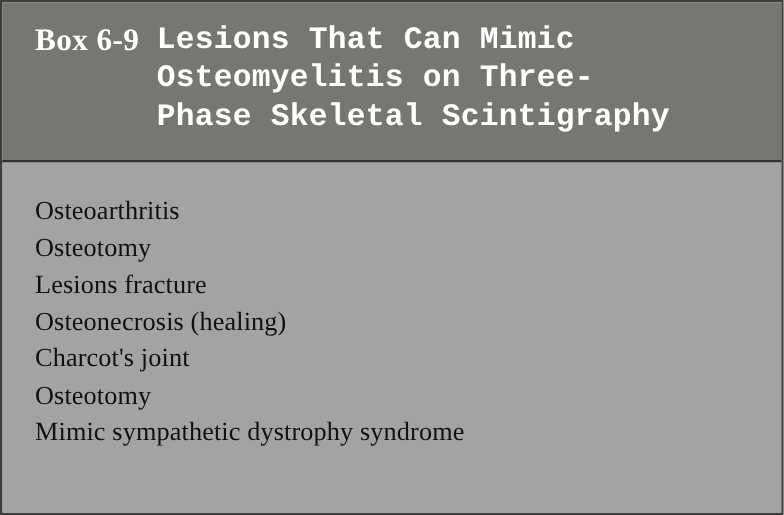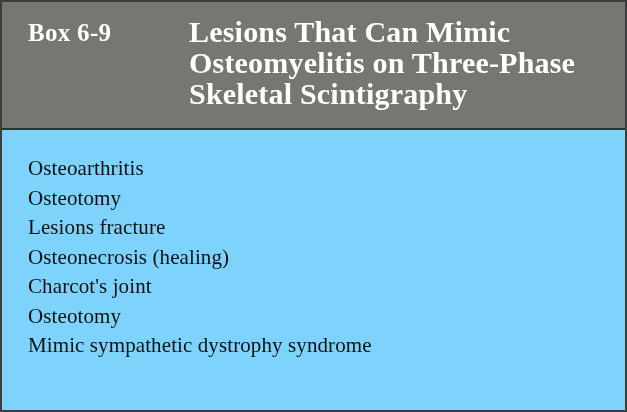--- a/index.html
+++ b/index.html
@@ -26,42 +26,41 @@
   .box-header {
     background: #777771;
     color: #ffffff;
     box-sizing: border-box;
     padding: 14px 16px 16px 26px;
     display: flex;
     align-items: flex-start;
     gap: 14px;
     border-bottom: 2px solid #2f2f2f;
     height: 128px;
-    justify-content: space-between;
   }
   .box-number {
     font-family: "Liberation Serif", serif;
     font-weight: bold;
     font-size: 25px;
     letter-spacing: 0.3px;
     line-height: 31px;
     white-space: nowrap;
     padding-top: 1px;
   }
   .box-title {
-    font-family: Liberation Serif, serif;
+    font-family: Liberation Mono, monospace;
     font-weight: bold;
-    font-size: 30px;
+    font-size: 25px;
     line-height: 31px;
     letter-spacing: 0.2px;
     max-width: 420px;
   }
   .box-body {
     flex: 1;
-    background: #7dd3fc;
+    background: #a3a3a3;
     box-sizing: border-box;
     padding: 24px 26px 10px 26px;
   }
   .item-list {
     list-style: none;
     margin: 0;
     padding: 0;
   }
   .item-list li {
     font-family: "Liberation Serif", serif;

